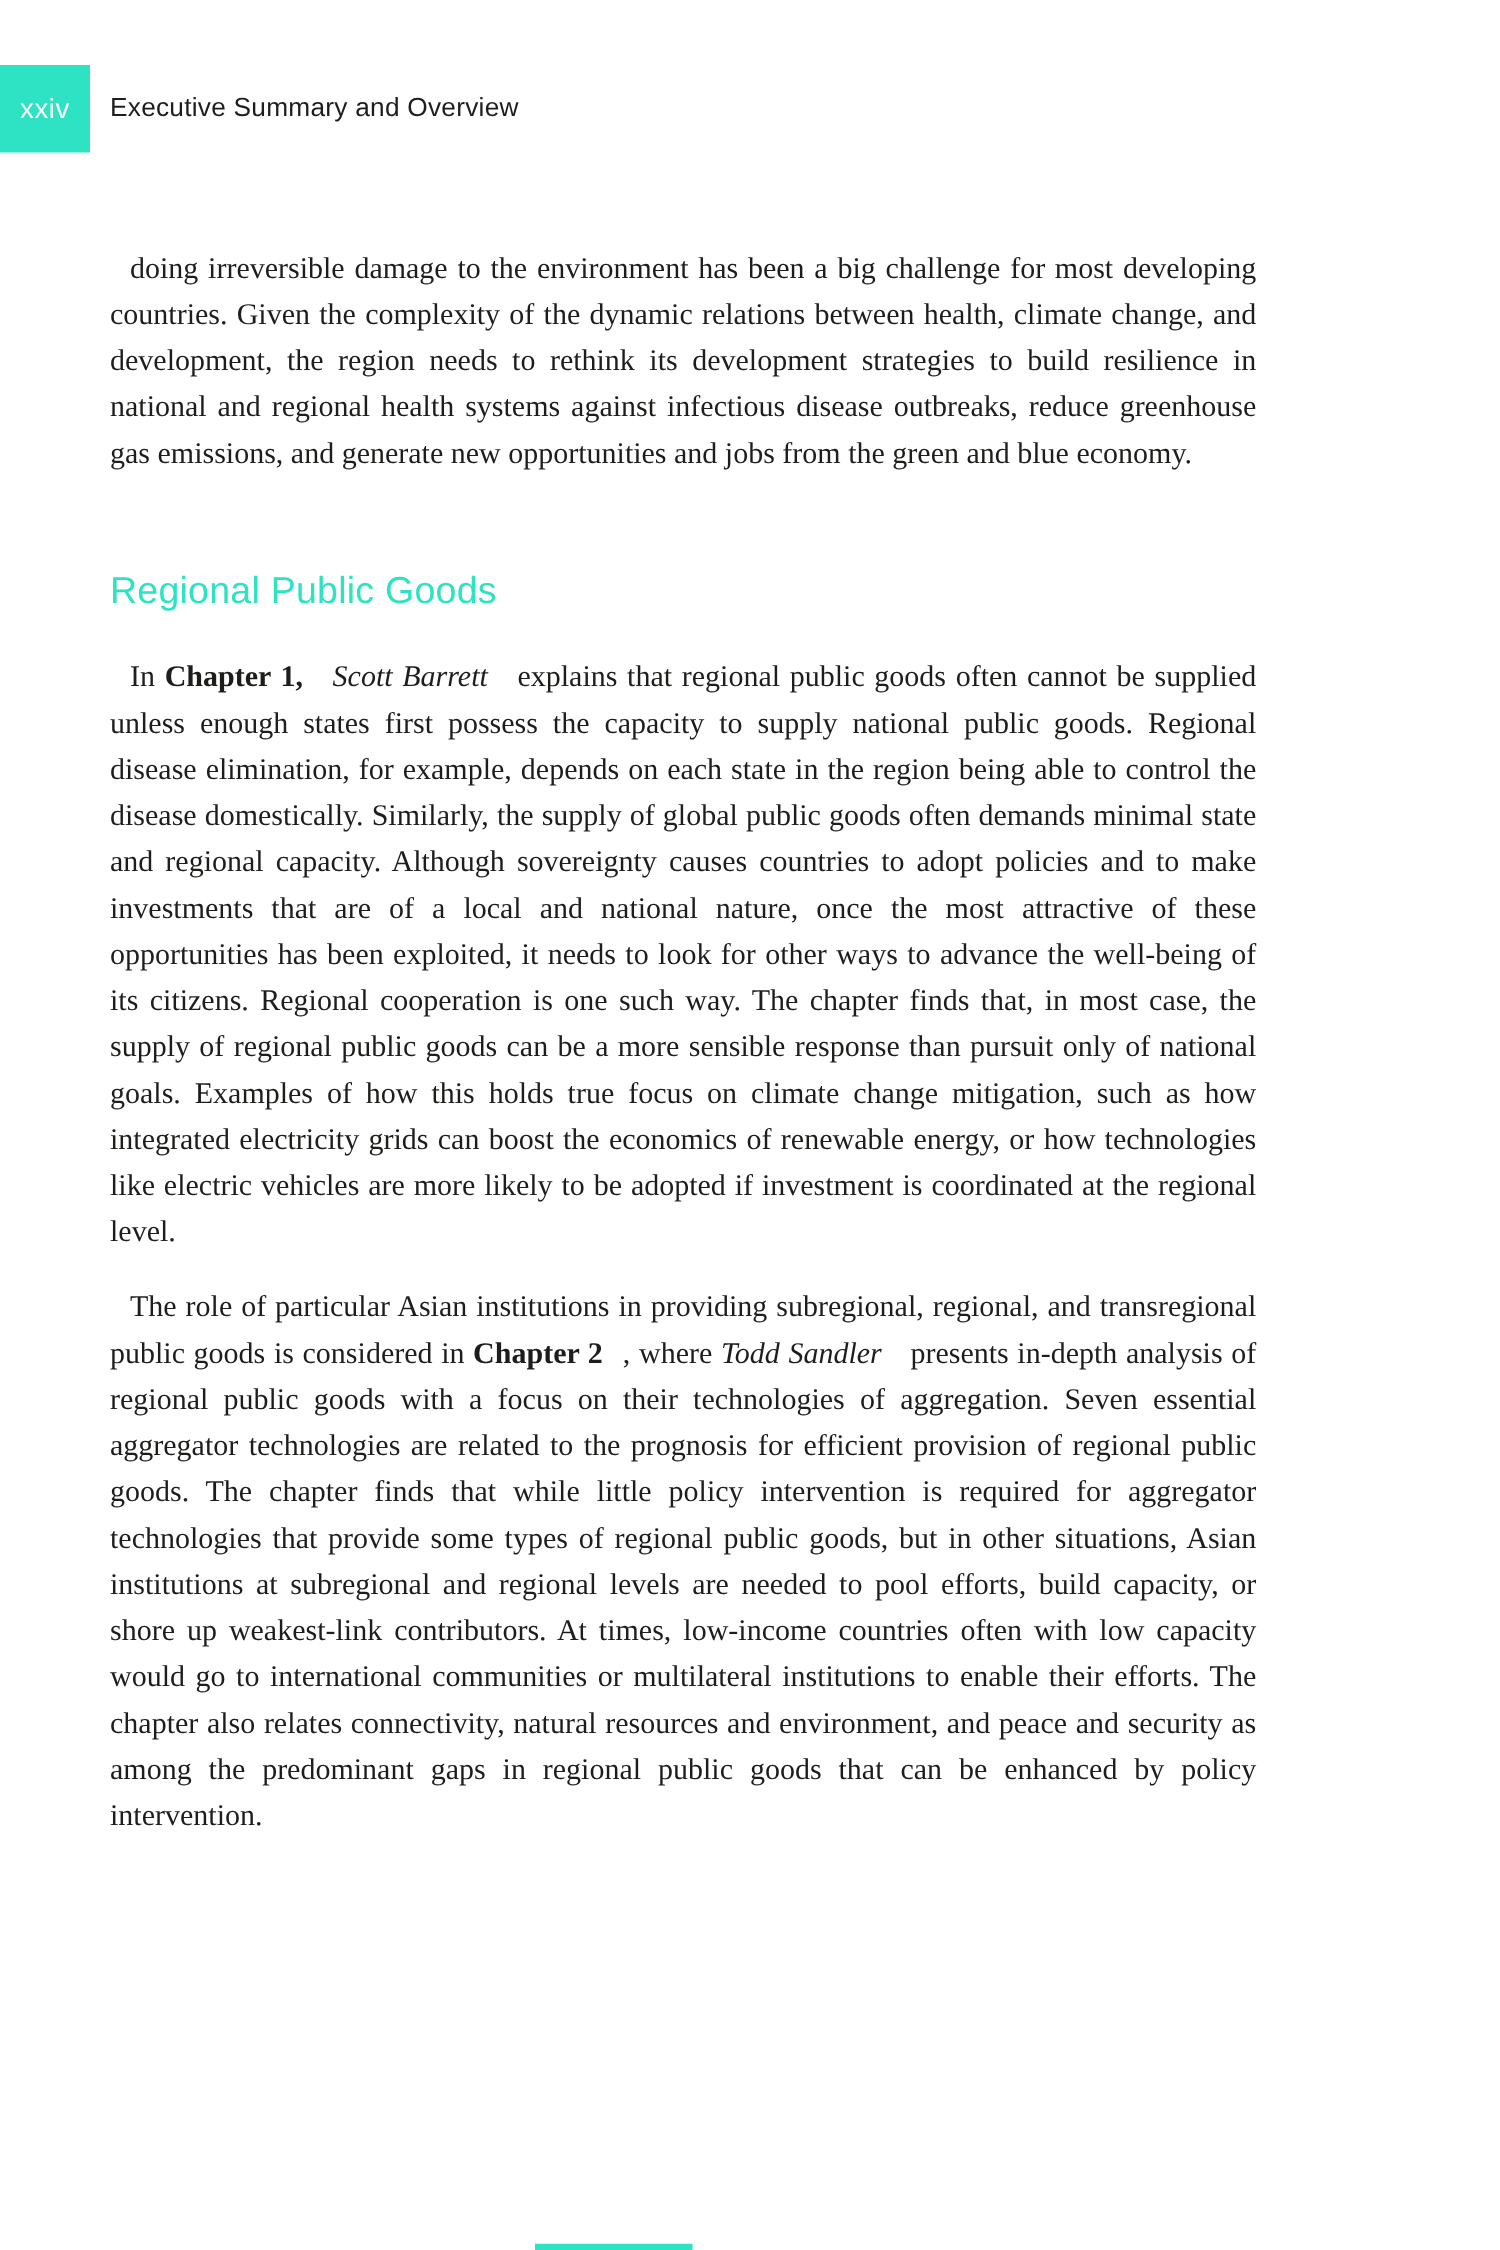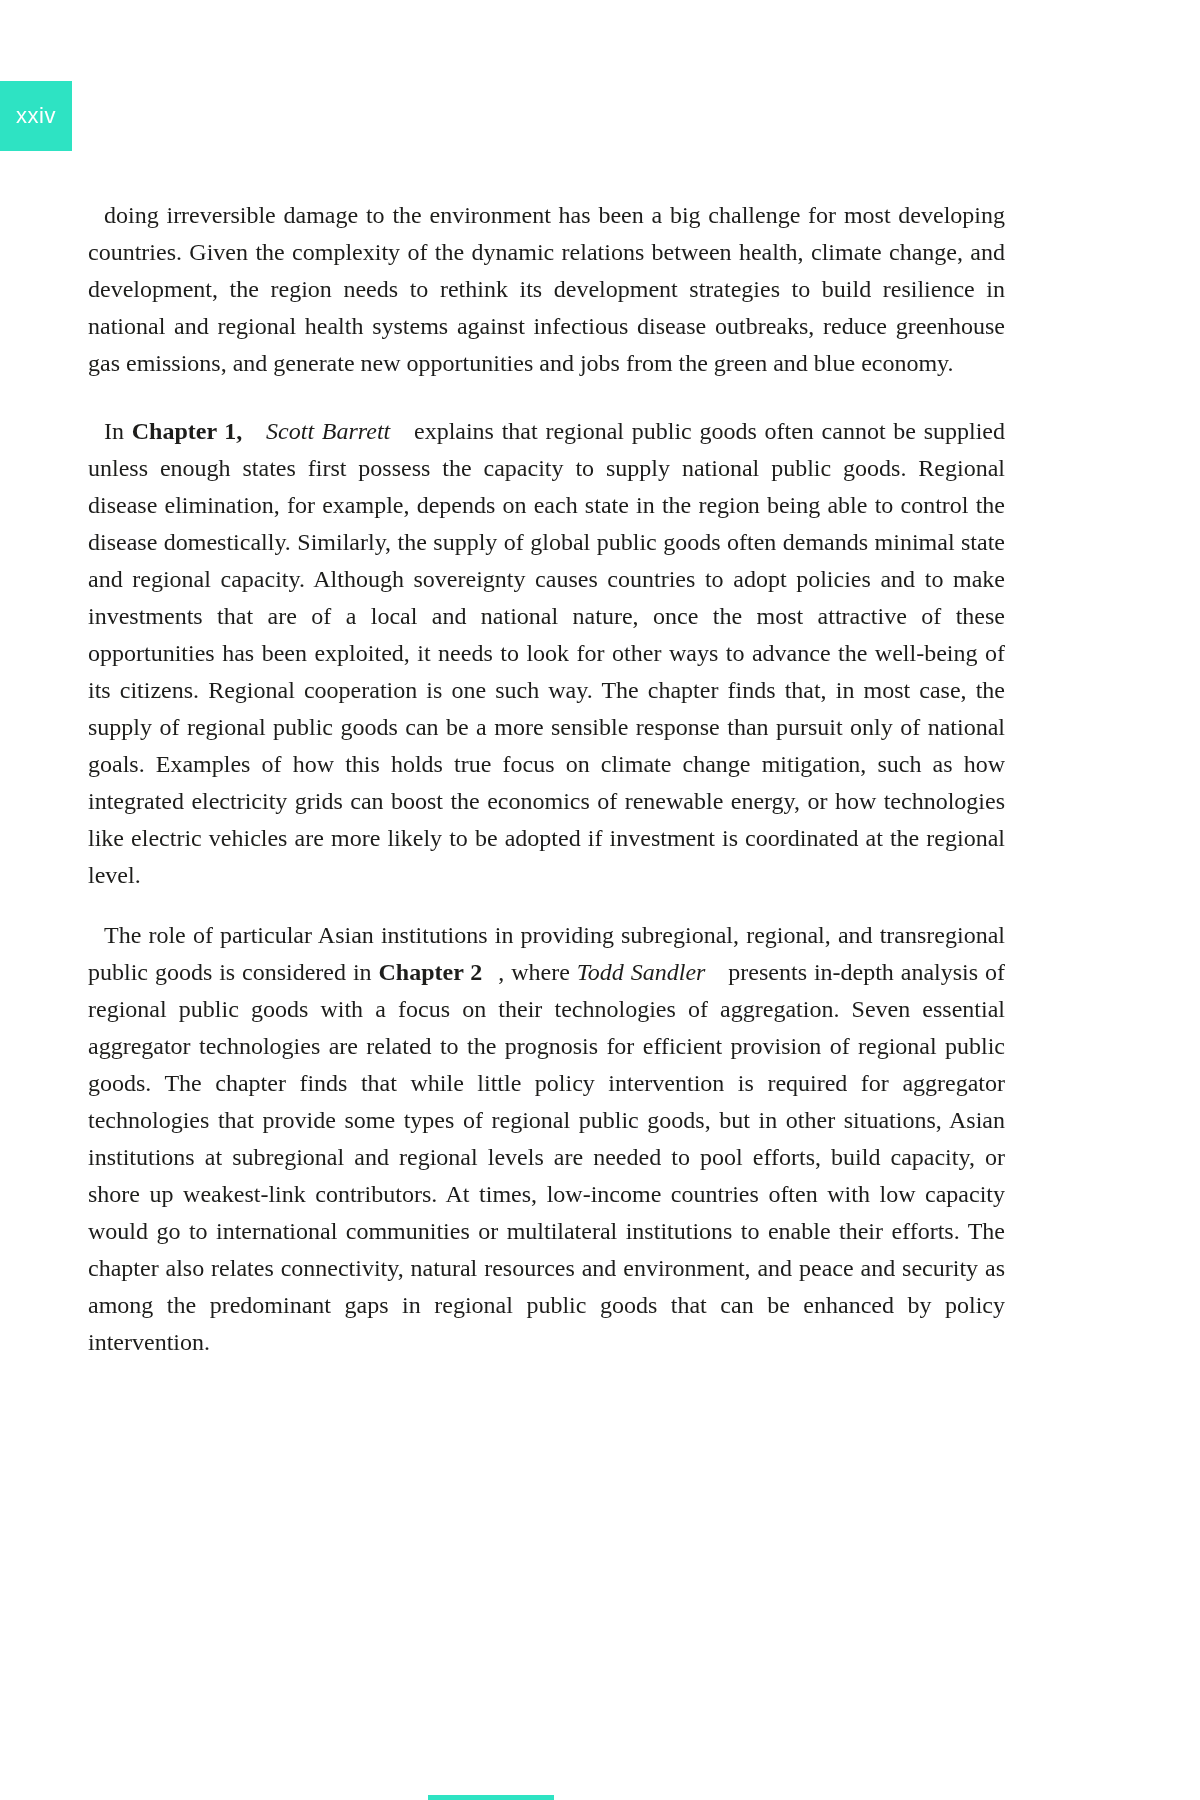--- a/index.html
+++ b/index.html
@@ -23,21 +23,20 @@
     left:0; top:52px;
     width:72px; height:70px;
     background:var(--accent);
     display:flex;
     align-items:center;
     justify-content:center;
     color:#ffffff;
     font-family:"Liberation Sans", sans-serif;
     font-size:22px;
     letter-spacing:0.5px;
-    margin-top:29px;
   }
   .running-header{
     position:absolute;
     left:88px; top:52px;
     height:70px;
     display:flex;
     align-items:center;
     font-family:"Liberation Sans", sans-serif;
     font-size:21px;
     color:var(--ink);
@@ -81,25 +80,29 @@
 </style>
 </head>
 <body>
 
 <div class="page">
 
   <div class="page-number-tab">
     <span>xxiv</span>
   </div>
 
+  <div class="running-header">
+    <span>Executive Summary and Overview</span>
+  </div>
 
   <div class="text-column">
 
     <p class="body-para para-1"><span class="seg-normal">doing irreversible damage to the environment has been a big challenge for most developing countries. Given the complexity of the dynamic relations between health, climate change, and development, the region needs to rethink its development strategies to build resilience in national and regional health systems against infectious disease outbreaks, reduce greenhouse gas emissions, and generate new opportunities and jobs from the green and blue economy.</span></p>
 
+    <h2 class="section-heading">Regional Public Goods</h2>
 
     <p class="body-para para-2"><span class="seg-normal">In </span><span class="seg-bold">Chapter 1,</span><span class="seg-normal"> </span><span class="seg-italic">Scott Barrett</span><span class="seg-normal"> explains that regional public goods often cannot be supplied unless enough states first possess the capacity to supply national public goods. Regional disease elimination, for example, depends on each state in the region being able to control the disease domestically. Similarly, the supply of global public goods often demands minimal state and regional capacity. Although sovereignty causes countries to adopt policies and to make investments that are of a local and national nature, once the most attractive of these opportunities has been exploited, it needs to look for other ways to advance the well-being of its citizens. Regional cooperation is one such way. The chapter finds that, in most case, the supply of regional public goods can be a more sensible response than pursuit only of national goals. Examples of how this holds true focus on climate change mitigation, such as how integrated electricity grids can boost the economics of renewable energy, or how technologies like electric vehicles are more likely to be adopted if investment is coordinated at the regional level.</span></p>
 
     <p class="body-para para-3"><span class="seg-normal">The role of particular Asian institutions in providing subregional, regional, and transregional public goods is considered in </span><span class="seg-bold">Chapter 2</span><span class="seg-normal">, where </span><span class="seg-italic">Todd Sandler</span><span class="seg-normal"> presents in-depth analysis of regional public goods with a focus on their technologies of aggregation. Seven essential aggregator technologies are related to the prognosis for efficient provision of regional public goods.  The chapter finds that while little policy intervention is required for aggregator technologies that provide some types of regional public goods, but in other situations, Asian institutions at subregional and regional levels are needed to pool efforts, build capacity, or shore up weakest-link contributors.  At times, low-income countries often with low capacity would go to international communities or multilateral institutions to enable their efforts. The chapter also relates connectivity, natural resources and environment, and peace and security as among the predominant gaps in regional public goods that can be enhanced by policy intervention.</span></p>
 
   </div>
 
   <div class="bottom-accent-bar"></div>
 
 </div>

